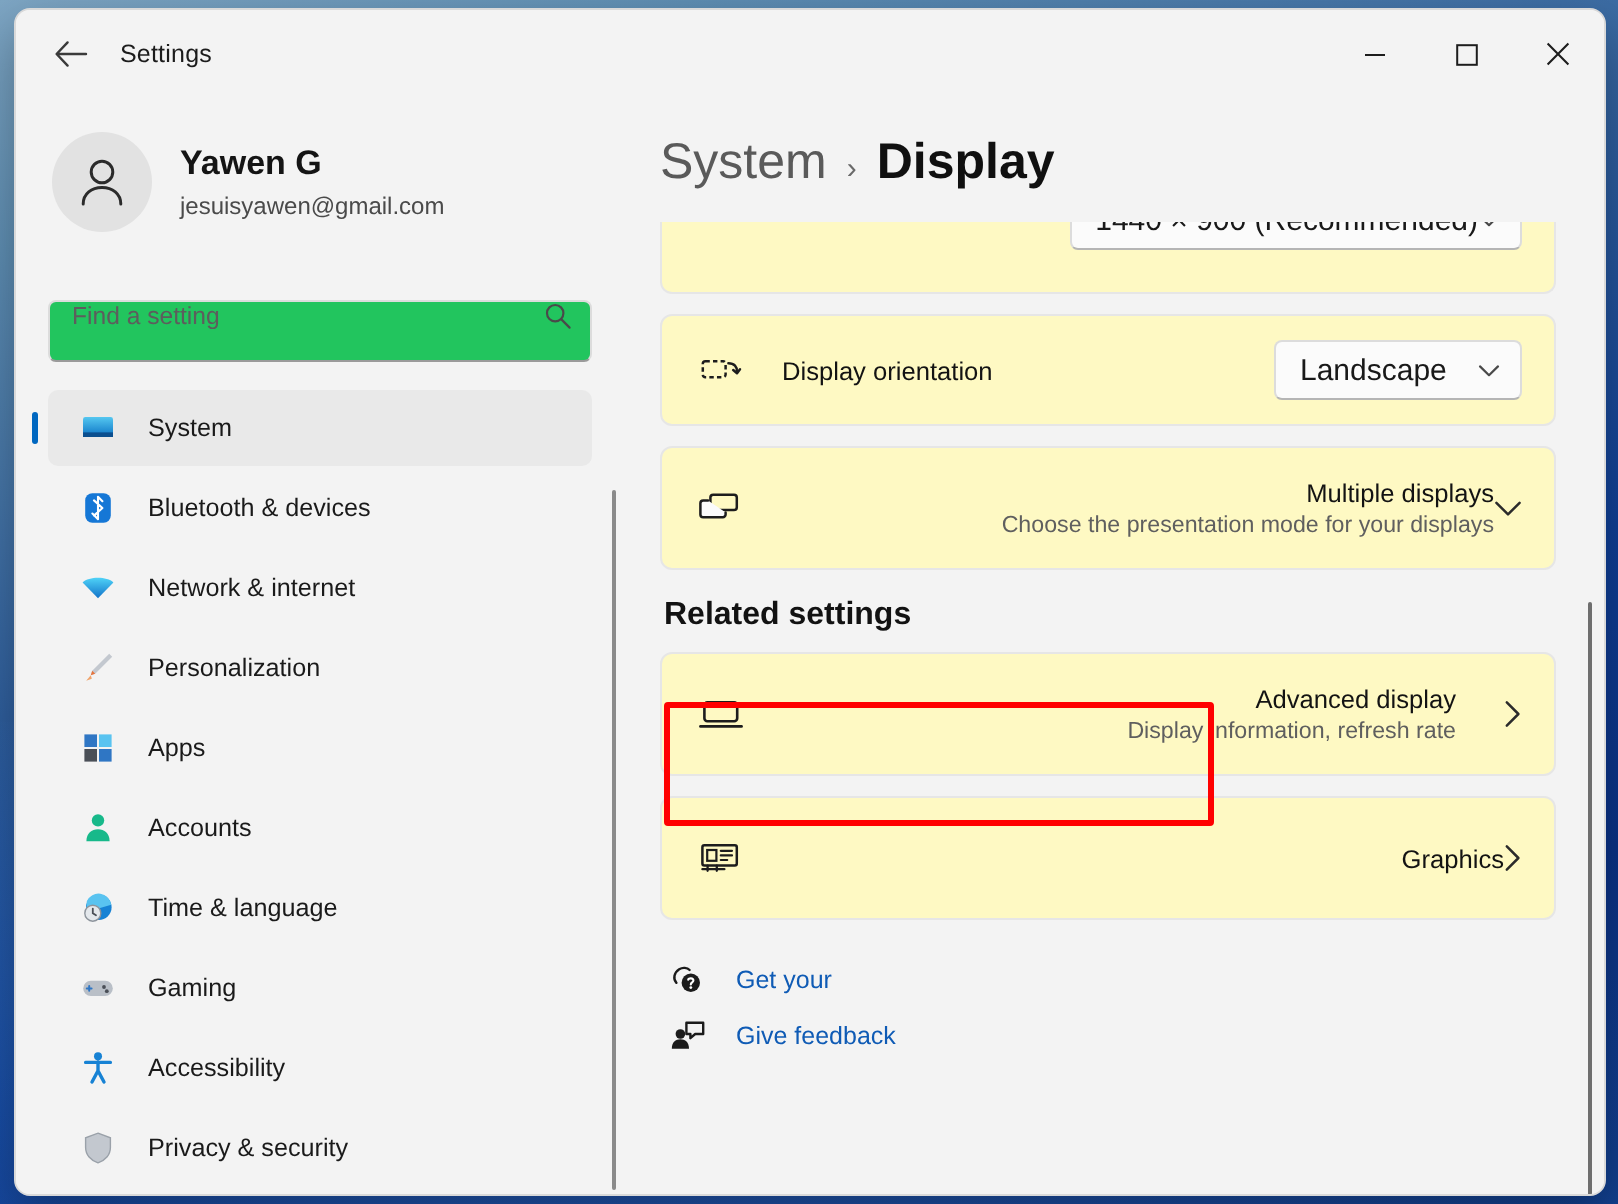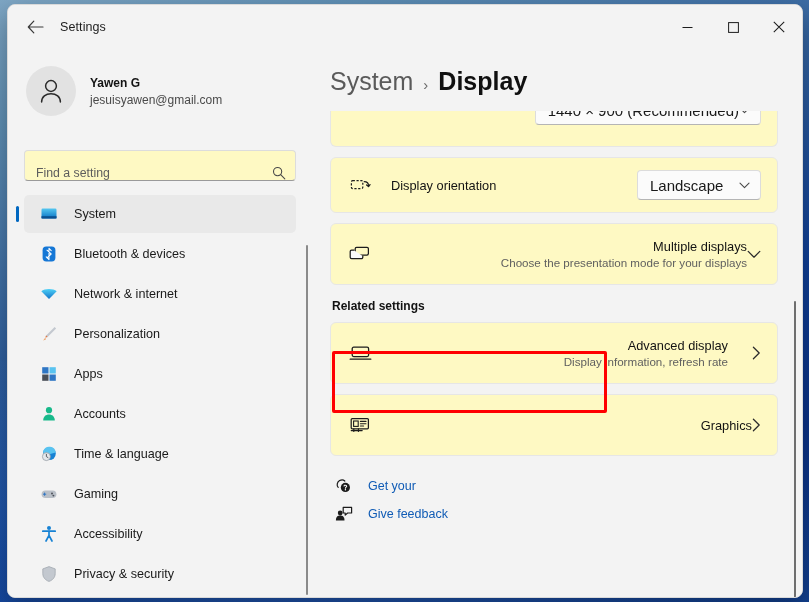--- a/index.html
+++ b/index.html
@@ -104,32 +104,32 @@
   }
   .avatar {
     width: 50px; height: 50px;
     border-radius: 50%;
     background: #e2e2e2;
     display: flex; align-items: center; justify-content: center;
     flex: 0 0 50px;
     cursor: pointer;
   }
   .acct-text { margin-left: 14px; line-height: 1.35; }
-  .acct-name { font-size: 12px; font-weight: bold; color: #141414; }
+  .acct-name { font-size: 17px; font-weight: bold; color: #141414; }
   .acct-mail { font-size: 12px; color: #4a4a4a; margin-top: 1px; }
 
   .search-wrap { padding: 8px 16px 0 16px; }
   .searchbox {
     height: 31px;
-    background: #fef9c3;
+    background: #22c55e;
     border: 1px solid #dcdcdc;
     border-bottom-color: #9a9a9a;
     border-radius: 4px;
     display: flex;
-    align-items: flex-end;
+    align-items: flex-start;
     padding: 0 9px 0 11px;
     cursor: text;
     margin-top: 16px;
   }
   .searchbox input {
     flex: 1 1 auto;
     border: none;
     outline: none;
     background: transparent;
     font-family: "Liberation Sans", sans-serif;
@@ -280,21 +280,21 @@
     cursor: pointer;
   }
   .combo .cval { white-space: nowrap; }
 
   .card.row-orientation { height: 56px; }
   .card.row-multiple { height: 62px; }
   .card.row-advanced { height: 62px; gap: 24px; }
   .card.row-graphics { height: 62px; }
 
   .section-title {
-    font-size: 12px;
+    font-size: 16px;
     font-weight: bold;
     color: #121212;
     margin: 14px 0 9px 2px;
   }
 
   .footer-links {
     margin-top: 16px;
     padding-left: 2px;
   }
   .flink {

